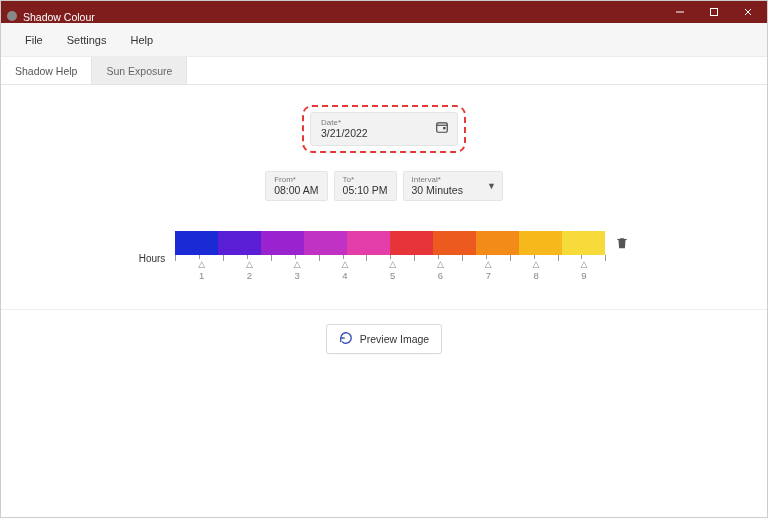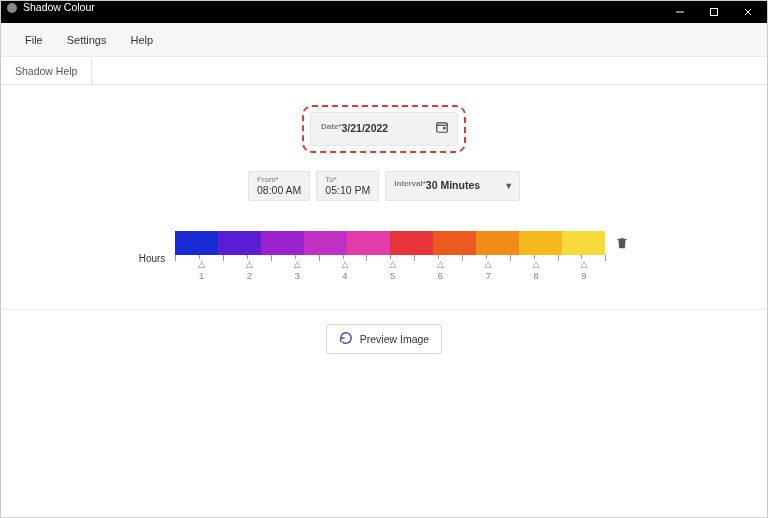--- a/index.html
+++ b/index.html
@@ -2,21 +2,21 @@
 <html><head>
 <meta charset="utf-8">
 <style>
   * { box-sizing: border-box; }
   html, body { margin:0; padding:0; }
   body { font-family: "Segoe UI", Arial, sans-serif; background:#fff; width:768px; height:518px; overflow:hidden; }
 
   .outer { border:1px solid #ccc; width:768px; height:518px; display:flex; flex-direction:column; }
 
   
-  .titlebar { background:#000000; color:#fff; height:22px; display:flex; align-items:flex-start; font-size:10.5px; padding:0 2px; }
+  .titlebar { background:#7f1d1d; color:#fff; height:22px; display:flex; align-items:flex-end; font-size:10.5px; padding:0 2px; }
   .titlebar .appicon { width:14px; height:14px; margin:0 4px 0 2px; display:flex; align-items:center; justify-content:center; color:#bbb; }
   .titlebar .title-text { flex:0 0 auto; }
   .titlebar .spacer { flex:1 1 auto; }
   .winbtn { width:34px; height:22px; display:flex; align-items:center; justify-content:center; color:#fff; font-size:11px; }
   .winbtn svg { stroke:#fff; }
 
   
   .menubar { background:#f6f6f6; height:34px; display:flex; align-items:center; padding:0 14px; border-bottom:1px solid #ececec; }
   .menuitem { font-size:11px; color:#333; padding:6px 10px; margin-right:4px; cursor:pointer; }
 
@@ -25,21 +25,21 @@
   .tab { font-size:10.5px; color:#555; padding:0 14px; display:flex; align-items:center; border-right:1px solid #e5e5e5; background:#fff; cursor:pointer; }
   .tab.inactive { background:#ededed; color:#666; }
 
   
   .content { flex:1; background:#fff; position:relative; }
 
   
   .date-row { display:flex; justify-content:center; margin-top:20px; }
   .highlight-box { border:2px dashed #e53935; border-radius:10px; padding:5px 6px; }
   .date-field { width:148px; height:34px; background:#f2f2f2; border-radius:3px; display:flex; align-items:center; padding:4px 8px 4px 10px; border:1px solid #e4e4e4; }
-  .field-stack { display:flex; flex-direction:row; line-height:1.1; flex:1;font-weight:bold; }
+  .field-stack { display:flex; flex-direction:column; line-height:1.1; flex:1; }
   .field-label { font-size:8px; color:#7a7a7a; }
   .field-value { font-size:10.5px; color:#333; }
   .cal-icon { color:#444; }
 
   
   .time-row { display:flex; justify-content:center; gap:6px; margin-top:18px; }
   .small-field { background:#f2f2f2; border:1px solid #e4e4e4; border-radius:2px; padding:4px 8px 4px 8px; display:flex; flex-direction:column; line-height:1.1; min-width:60px; }
   .interval-field { display:flex; align-items:center; gap:24px; background:#f2f2f2; border:1px solid #e4e4e4; border-radius:2px; padding:4px 6px 4px 8px; }
   .caret { font-size:9px; color:#555; }
 
@@ -95,20 +95,21 @@
   </div>
 
   <div class="menubar">
     <div class="menuitem">File</div>
     <div class="menuitem">Settings</div>
     <div class="menuitem">Help</div>
   </div>
 
   <div class="tabstrip">
     <div class="tab">Shadow Help</div>
+    <div class="tab inactive">Sun Exposure</div>
   </div>
 
   <div class="content">
 
     <div class="date-row">
       <div class="highlight-box">
         <div class="date-field">
           <div class="field-stack">
             <span class="field-label">Date*</span>
             <span class="field-value">3/21/2022</span>

